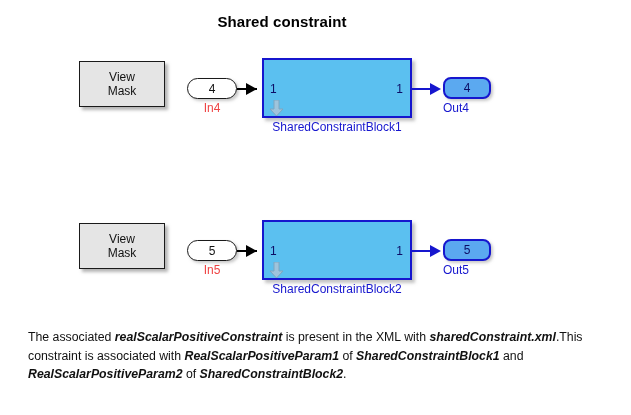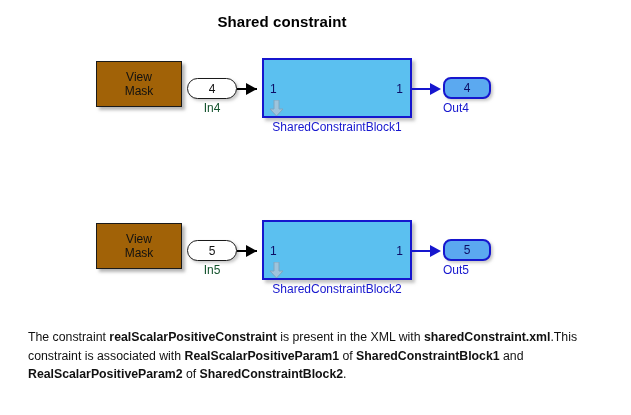--- a/index.html
+++ b/index.html
@@ -41,25 +41,25 @@
     left: 0;
     width: 631px;
     height: 95px;
   }
   .row-1 { top: 52px; }
   .row-2 { top: 214px; }
 
   
   .viewmask {
     position: absolute;
-    left: 96px;
+    left: 79px;
     top: 9px;
     width: 86px;
     height: 46px;
-    background: #a16207;
+    background: #e5e5e5;
     border: 1.4px solid #1a1a1a;
     box-shadow: 3px 3px 3px rgba(120,120,120,0.55);
     display: flex;
     align-items: center;
     justify-content: center;
     box-sizing: border-box;
   }
   .viewmask-label {
     font-size: 12px;
     line-height: 14px;
@@ -88,21 +88,21 @@
     font-size: 12px;
     color: #111;
   }
   .inport-name {
     position: absolute;
     left: 187px;
     top: 49px;
     width: 50px;
     text-align: center;
     font-size: 12px;
-    color: #14532d;
+    color: #ef4444;
   }
 
   
   .sig-in {
     position: absolute;
     left: 237px;
     top: 36px;
     width: 20px;
     height: 1.6px;
     background: #000000;
@@ -212,21 +212,21 @@
   
   .caption {
     position: absolute;
     left: 28px;
     top: 328px;
     width: 590px;
     font-size: 12.3px;
     line-height: 18.5px;
     color: #111;
   }
-  .caption b { font-weight: bold; }
+  .caption b { font-weight: bold; font-style: italic; }
 </style>
 </head>
 <body>
 
 <div id="canvas">
 
   <div class="diagram-title">Shared constraint</div>
 
   <div class="row row-1">
 
@@ -287,15 +287,15 @@
 
     <div class="sig-out"></div>
     <div class="arrow-out"></div>
 
     <div class="outport">
       <span class="outport-num">5</span>
     </div>
     <div class="outport-name">Out5</div>
   </div>
 
-  <div class="caption"><span>The constraint </span><b>realScalarPositiveConstraint</b><span> is present in the XML with </span><b>sharedConstraint.xml</b><span>.This constraint is associated with </span><b>RealScalarPositiveParam1</b><span> of </span><b>SharedConstraintBlock1</b><span> and </span><b>RealScalarPositiveParam2</b><span> of </span><b>SharedConstraintBlock2</b><span>.</span></div>
+  <div class="caption"><span>The associated </span><b>realScalarPositiveConstraint</b><span> is present in the XML with </span><b>sharedConstraint.xml</b><span>.This constraint is associated with </span><b>RealScalarPositiveParam1</b><span> of </span><b>SharedConstraintBlock1</b><span> and </span><b>RealScalarPositiveParam2</b><span> of </span><b>SharedConstraintBlock2</b><span>.</span></div>
 
 </div>
 
 </body></html>

